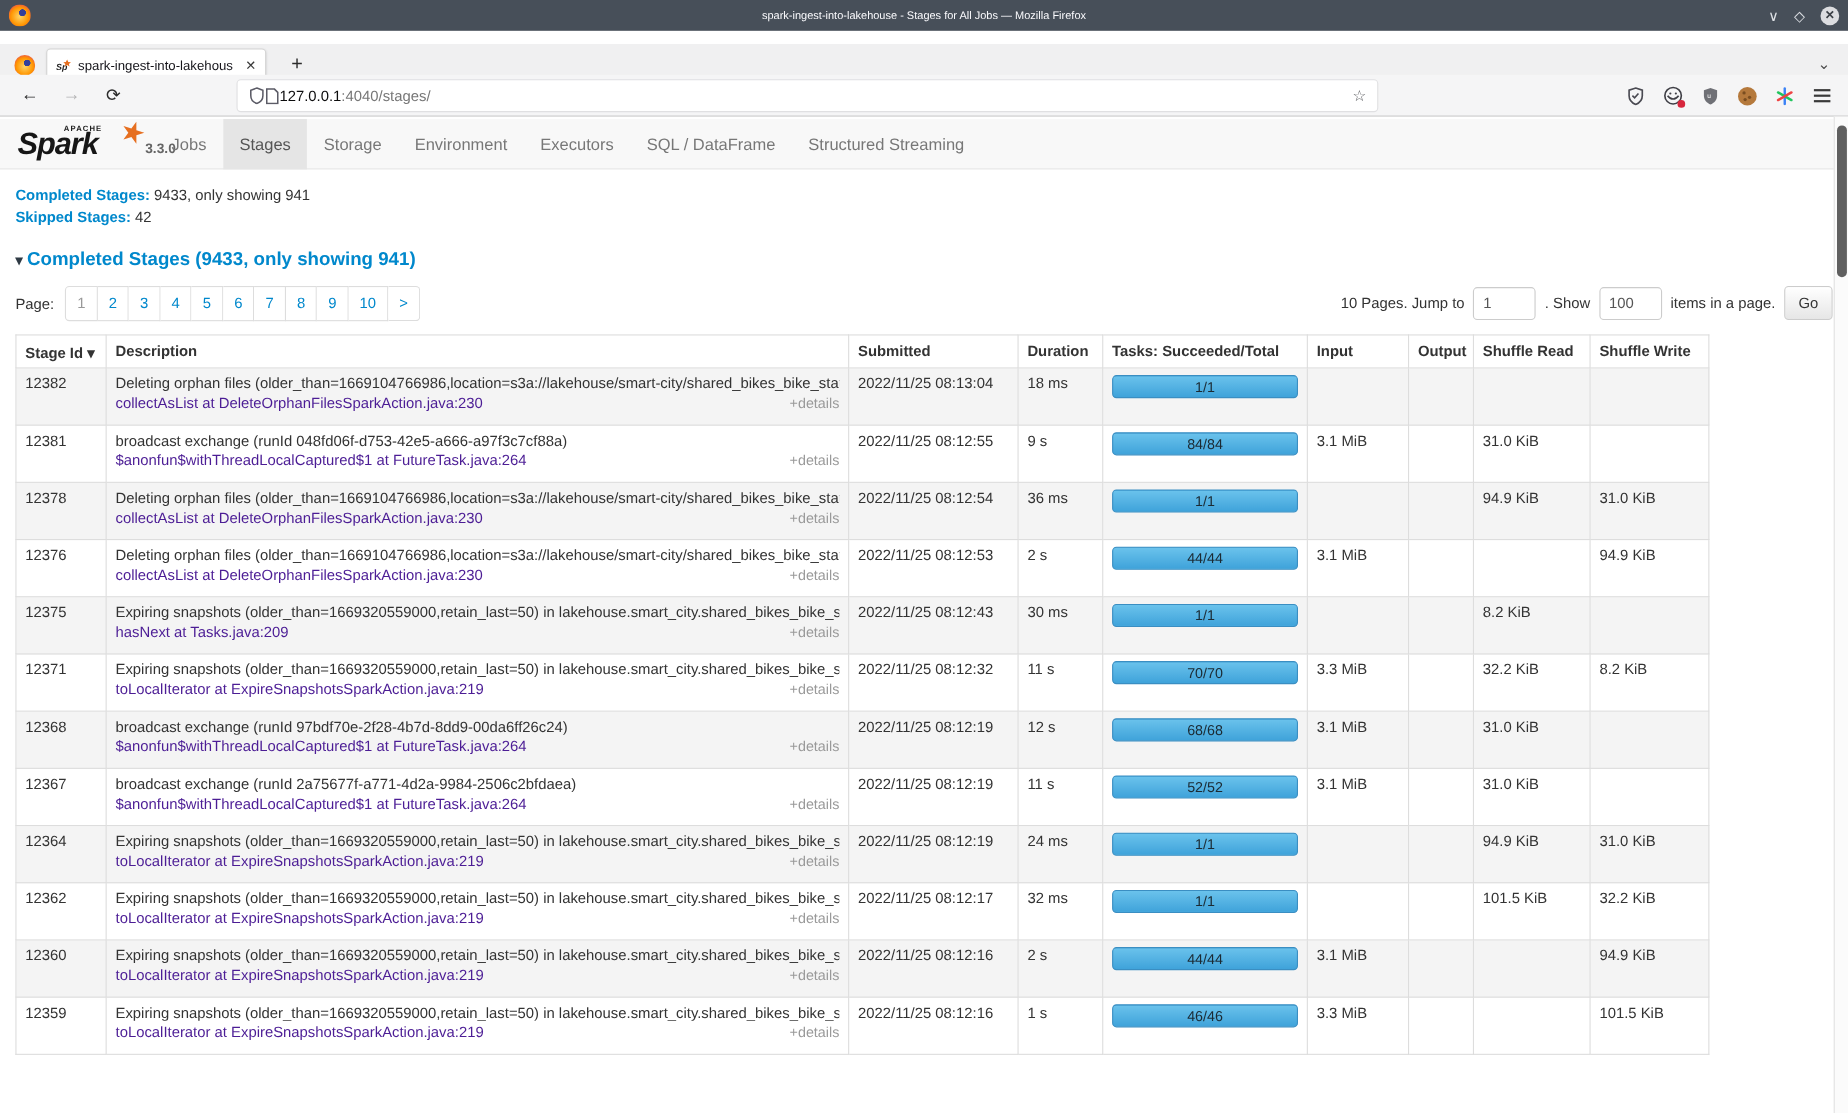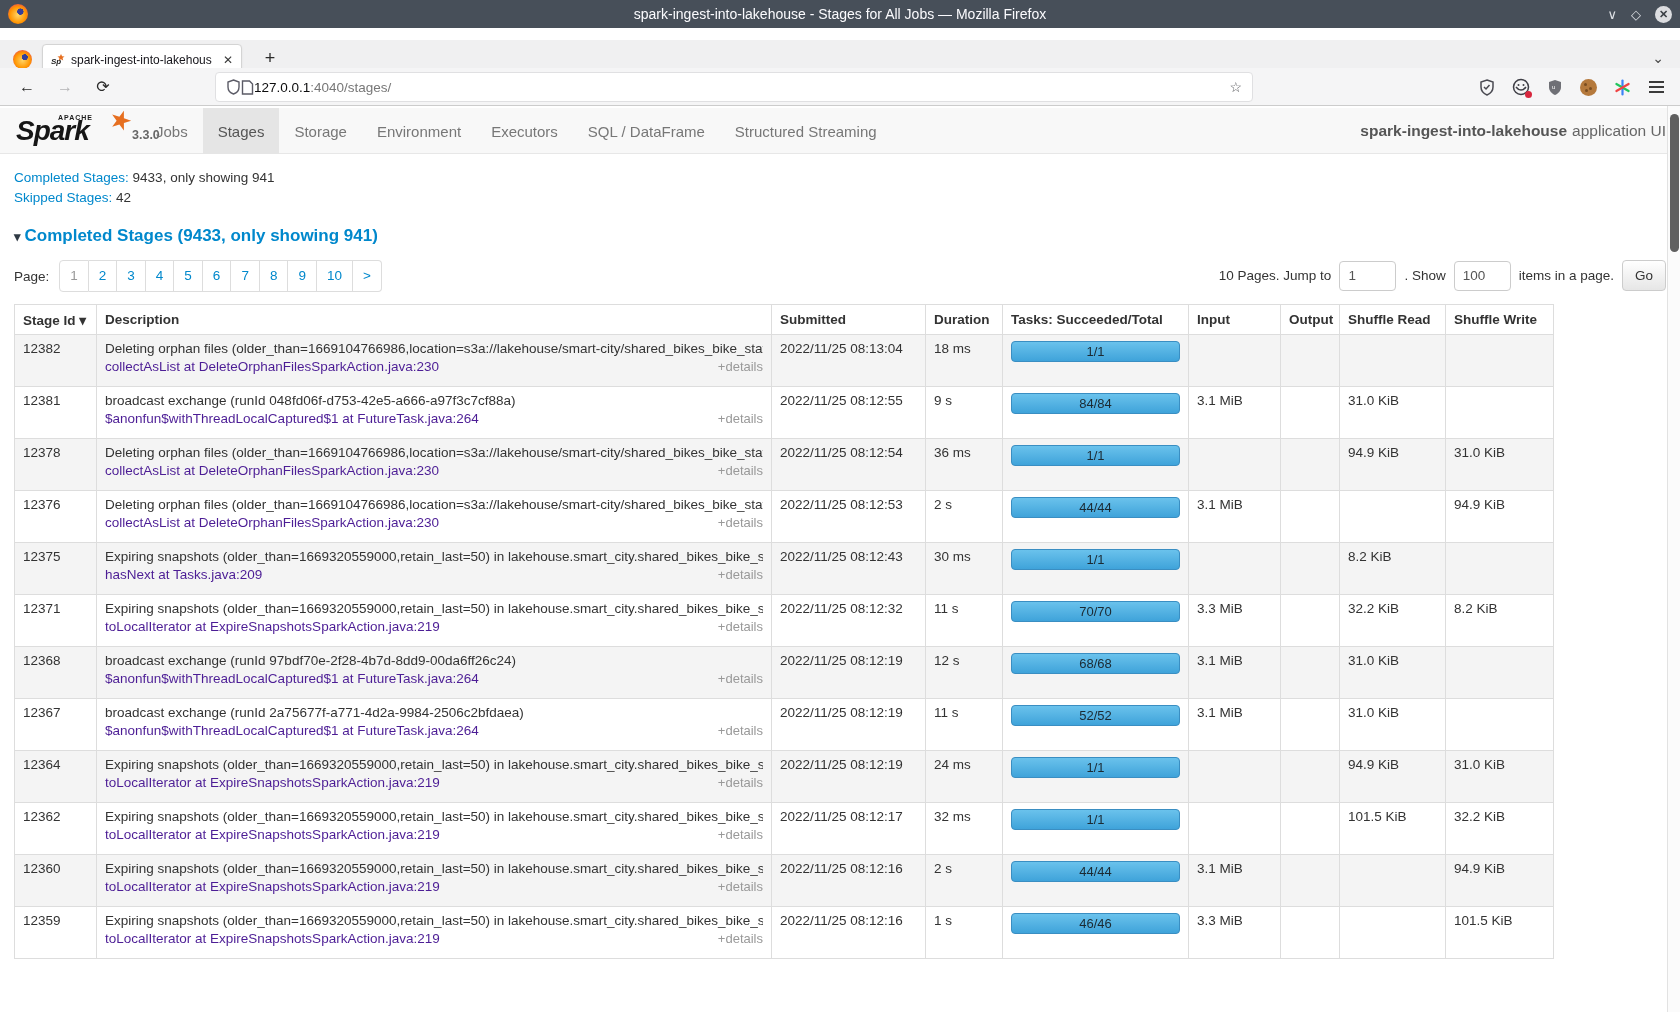--- a/index.html
+++ b/index.html
@@ -1,21 +1,21 @@
 <!DOCTYPE html>
 <html><head>
 <meta charset="utf-8">
 <style>
   * { margin:0; padding:0; box-sizing:border-box; }
   html,body { width:1680px; height:1012px; overflow:hidden; font-family:"Liberation Sans", sans-serif; background:#fff; }
 
   
   .titlebar { position:absolute; left:0; top:0; width:1680px; height:28px; background:#474f59; display:flex; align-items:center; }
   .titlebar .fx-icon { position:absolute; left:8px; top:4px; }
-  .win-title { flex:1; text-align:center; color:#fbfbfe; font-size:14px; }
+  .win-title { flex:1; text-align:center; color:#fbfbfe; font-size:10px; }
   .win-controls { position:absolute; right:8px; top:0; height:28px; display:flex; align-items:center; gap:14px; }
   .win-btn { color:#dfe2e6; font-size:13px; line-height:1; cursor:default; }
   .win-btn.close { width:17px; height:17px; border-radius:50%; background:#dcdde0; color:#3a3f45; display:flex; align-items:center; justify-content:center; font-size:11px; font-weight:bold; }
 
   .fx-logo { display:inline-block; width:20px; height:20px; border-radius:50%;
      background: radial-gradient(circle at 62% 38%, #343f9b 0 17%, rgba(0,0,0,0) 19%),
                  radial-gradient(circle at 50% 55%, #ffd567, #ff9500 55%, #e3366b 90%); }
   .fx-logo.small { width:19px; height:19px; }
 
   .tabstrip { position:absolute; left:0; top:40px; width:1680px; height:40px; background:#f0f0f1; border-bottom:1px solid #ccc; }
@@ -52,21 +52,21 @@
   .logo-version { position:absolute; left:132px; top:20px; font-size:12.5px; font-weight:bold; color:#666; }
   .nav-items { position:absolute; left:141px; top:0; height:46px; display:flex; }
   .nav-item { padding:0 15px; height:46px; display:flex; align-items:center; font-size:15px; color:#777; }
   .nav-item.active { background:#e5e5e5; color:#555; }
   .app-ui { position:absolute; right:14px; top:0; height:46px; display:flex; align-items:center; font-size:15.5px; color:#666; }
   .app-ui b { color:#555; margin-right:5px; }
 
   .page { padding:0 14px; }
   .page-title { margin-top:28px; font-size:26px; font-weight:bold; color:#333; letter-spacing:-0.2px; }
   .summary { margin-top:14px; font-size:13.5px; color:#333; line-height:20px; }
-  .summary .lbl { color:#0088cc; font-weight:normal; }
+  .summary .lbl { color:#0088cc; font-weight:bold; }
   .section-head { margin-top:18px; font-size:17px; font-weight:bold; color:#0088cc; }
   .section-head .tri { color:#2f3a44; font-size:13px; margin-right:4px; }
 
   .pager-row { margin-top:14px; height:34px; position:relative; font-size:13.5px; color:#333; }
   .pager-left { display:flex; align-items:center; gap:10px; }
   .page-group { display:flex; }
   .page-btn { display:block; min-width:27px; padding:0 10px; height:32px; line-height:30px; text-align:center; border:1px solid #ddd; border-left:none; background:#fff; color:#0088cc; text-decoration:none; font-size:13.5px; }
   .page-btn:first-child { border-left:1px solid #ddd; border-radius:4px 0 0 4px; }
   .page-btn:last-child { border-radius:0 4px 4px 0; }
   .page-btn.current { color:#999; }
@@ -200,24 +200,20 @@
     <span class="logo-version">3.3.0</span>
     <div class="nav-items">
         <a class="nav-item">Jobs</a>
         <a class="nav-item active">Stages</a>
         <a class="nav-item">Storage</a>
         <a class="nav-item">Environment</a>
         <a class="nav-item">Executors</a>
         <a class="nav-item">SQL / DataFrame</a>
         <a class="nav-item">Structured Streaming</a>
       </div>
-    <div class="app-ui">
-      <b>spark-ingest-into-lakehouse</b>
-      <span>application UI</span>
-    </div>
   </div>
 
   <div class="page">
 
     <div class="summary">
       <div>
         <a class="lbl" href="#" style="text-decoration:none;">Completed Stages:</a>
         <span>9433, only showing 941</span>
       </div>
       <div>

